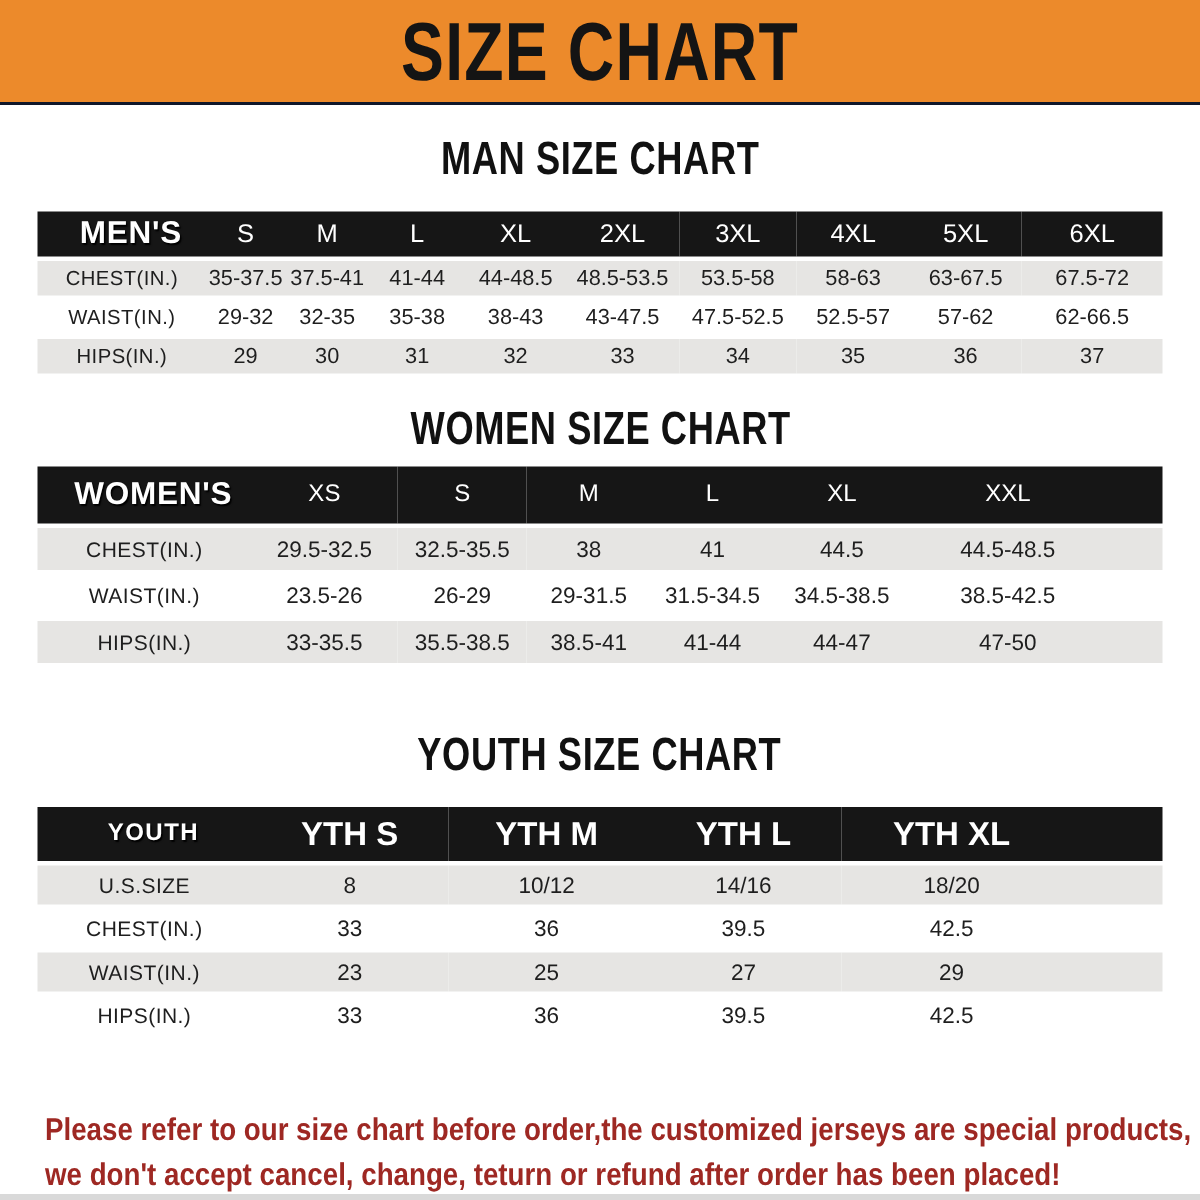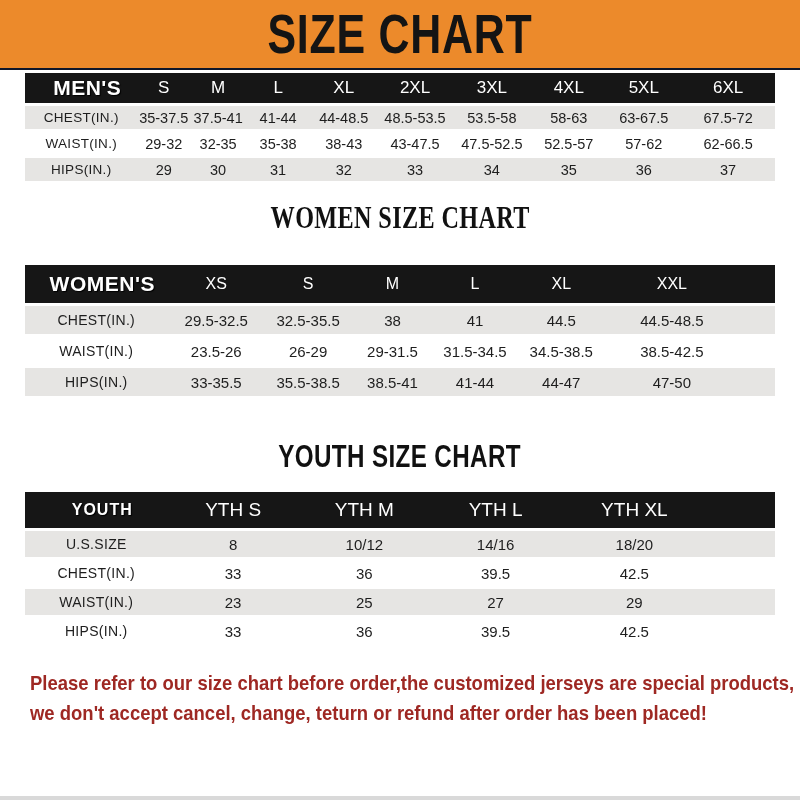--- a/index.html
+++ b/index.html
@@ -44,21 +44,21 @@
     font-weight: bold;
     color: #111111;
   }
   .section-heading .condensed {
     display: inline-block;
     transform: scaleX(0.78);
     white-space: nowrap;
     letter-spacing: 0.5px;
   }
   .heading-men   { margin-top: 18px; margin-bottom: 14px; }
-  .heading-women { margin-top: 16px; margin-bottom: 26px; font-family: Liberation Serif, serif; }
+  .heading-women { margin-top: 16px; margin-bottom: 4px; }
   .heading-youth { margin-top: 40px; margin-bottom: 14px; }
 
   
   .size-table {
     width: 750px;
     margin: 0 auto;
     border-collapse: separate;
     border-spacing: 0 3px;
     table-layout: fixed;
   }
@@ -93,28 +93,28 @@
   .t0 th { height: 30px; font-size: 17px; }
   .t0 th.row-label-head { font-size: 21px; }
   .t0 td { height: 23px; font-size: 14.5px; }
   .t0 td.row-label { font-size: 13.5px; }
 
   .t1 th { height: 38px; font-size: 16px; }
   .t1 th.row-label-head { font-size: 21px; }
   .t1 td { height: 28px; font-size: 15px; }
   .t1 td.row-label { font-size: 14px; }
 
-  .t2 th { height: 36px; font-size: 19px; }
+  .t2 th { height: 36px; font-size: 22px; font-weight: bold; }
   .t2 th.row-label-head { font-size: 16px; letter-spacing: 1px; }
   .t2 td { height: 26px; font-size: 15px; }
   .t2 td.row-label { font-size: 14px; }
 
   
   .disclaimer {
-    margin-top: 21px;
+    margin-top: 46px;
     padding-left: 30px;
     color: #9E2823;
   }
   .disc-line {
     display: inline-block;
     font-size: 21px;
     line-height: 30px;
     font-weight: bold;
     transform: scaleX(0.88);
     transform-origin: left center;
@@ -132,20 +132,23 @@
 </head>
 <body>
 
 <div class="page">
 
   <header class="banner" style="background: rgb(236, 138, 43);">
     <span class="banner-text" style="color: rgb(20, 20, 20);">SIZE CHART</span>
   </header>
 
   <section>
+    <h2 class="section-heading heading-men">
+      <span class="condensed">MAN SIZE CHART</span>
+    </h2>
     <div class="table-slot">
         <table class="size-table t0">
           <colgroup>
             <col style="width: 15%;">
             <col style="width: 7%;">
             <col style="width: 7.5%;">
             <col style="width: 8.5%;">
             <col style="width: 9%;">
             <col style="width: 10%;">
             <col style="width: 10.5%;">

